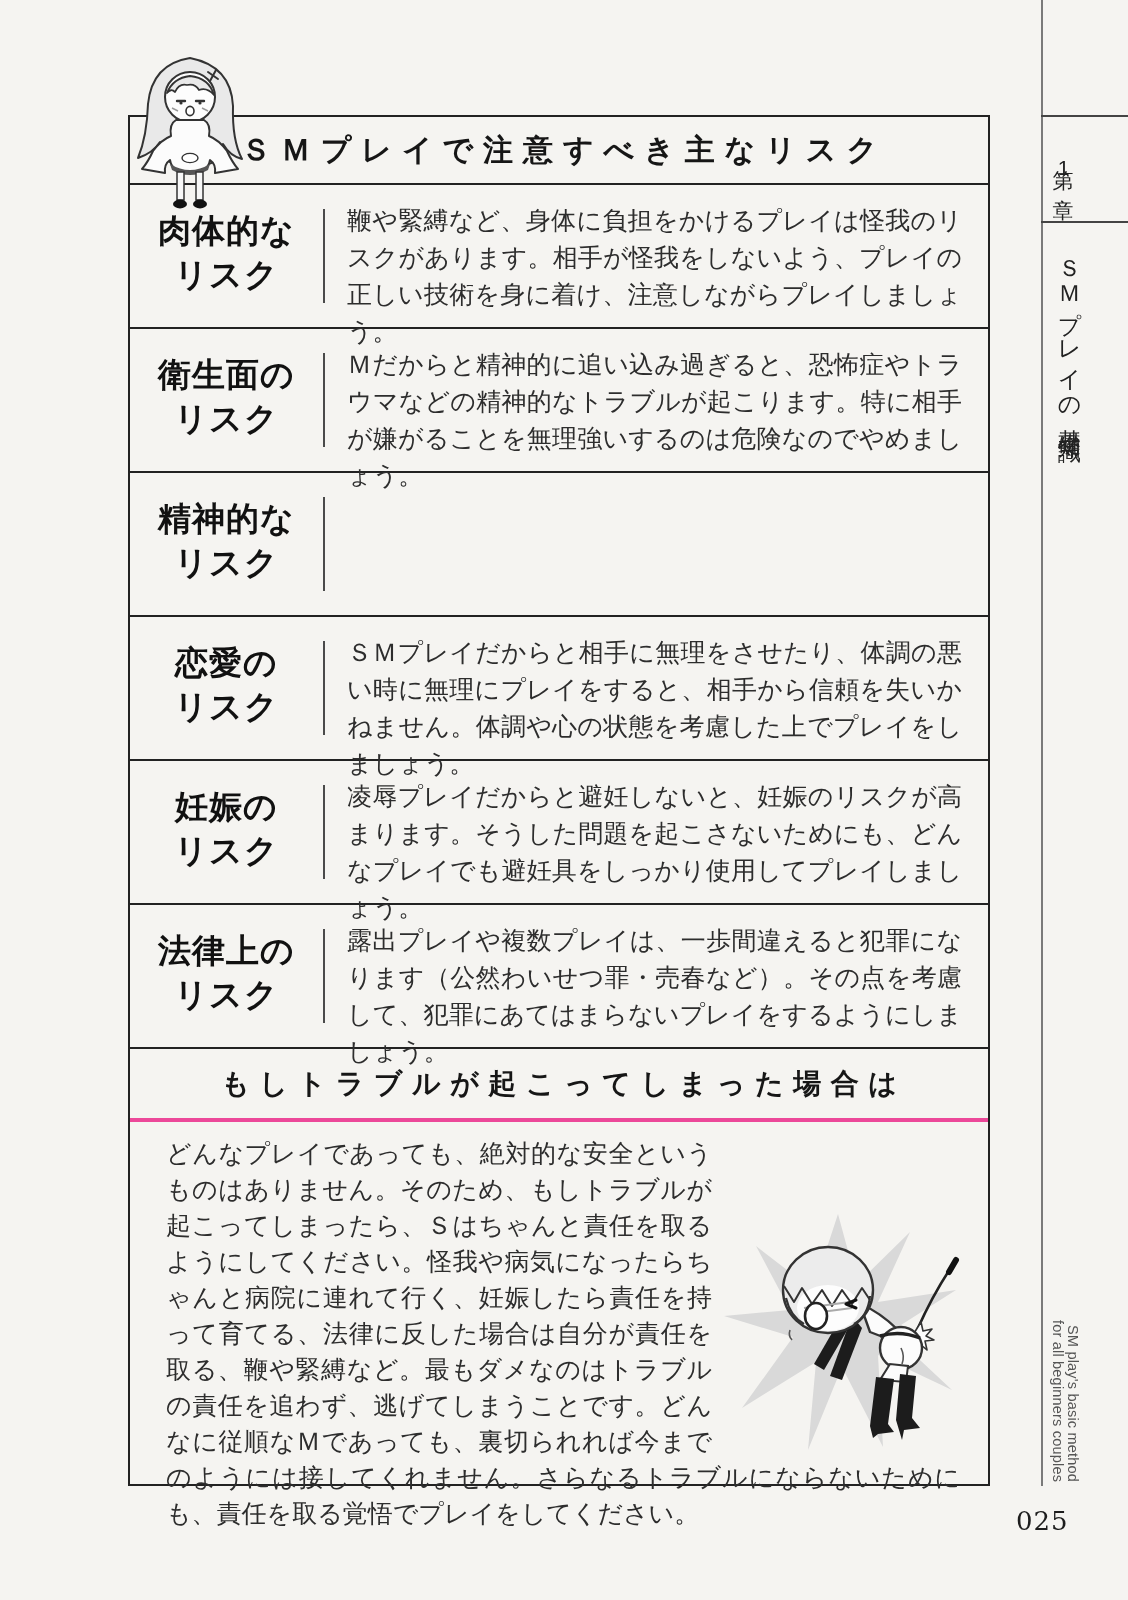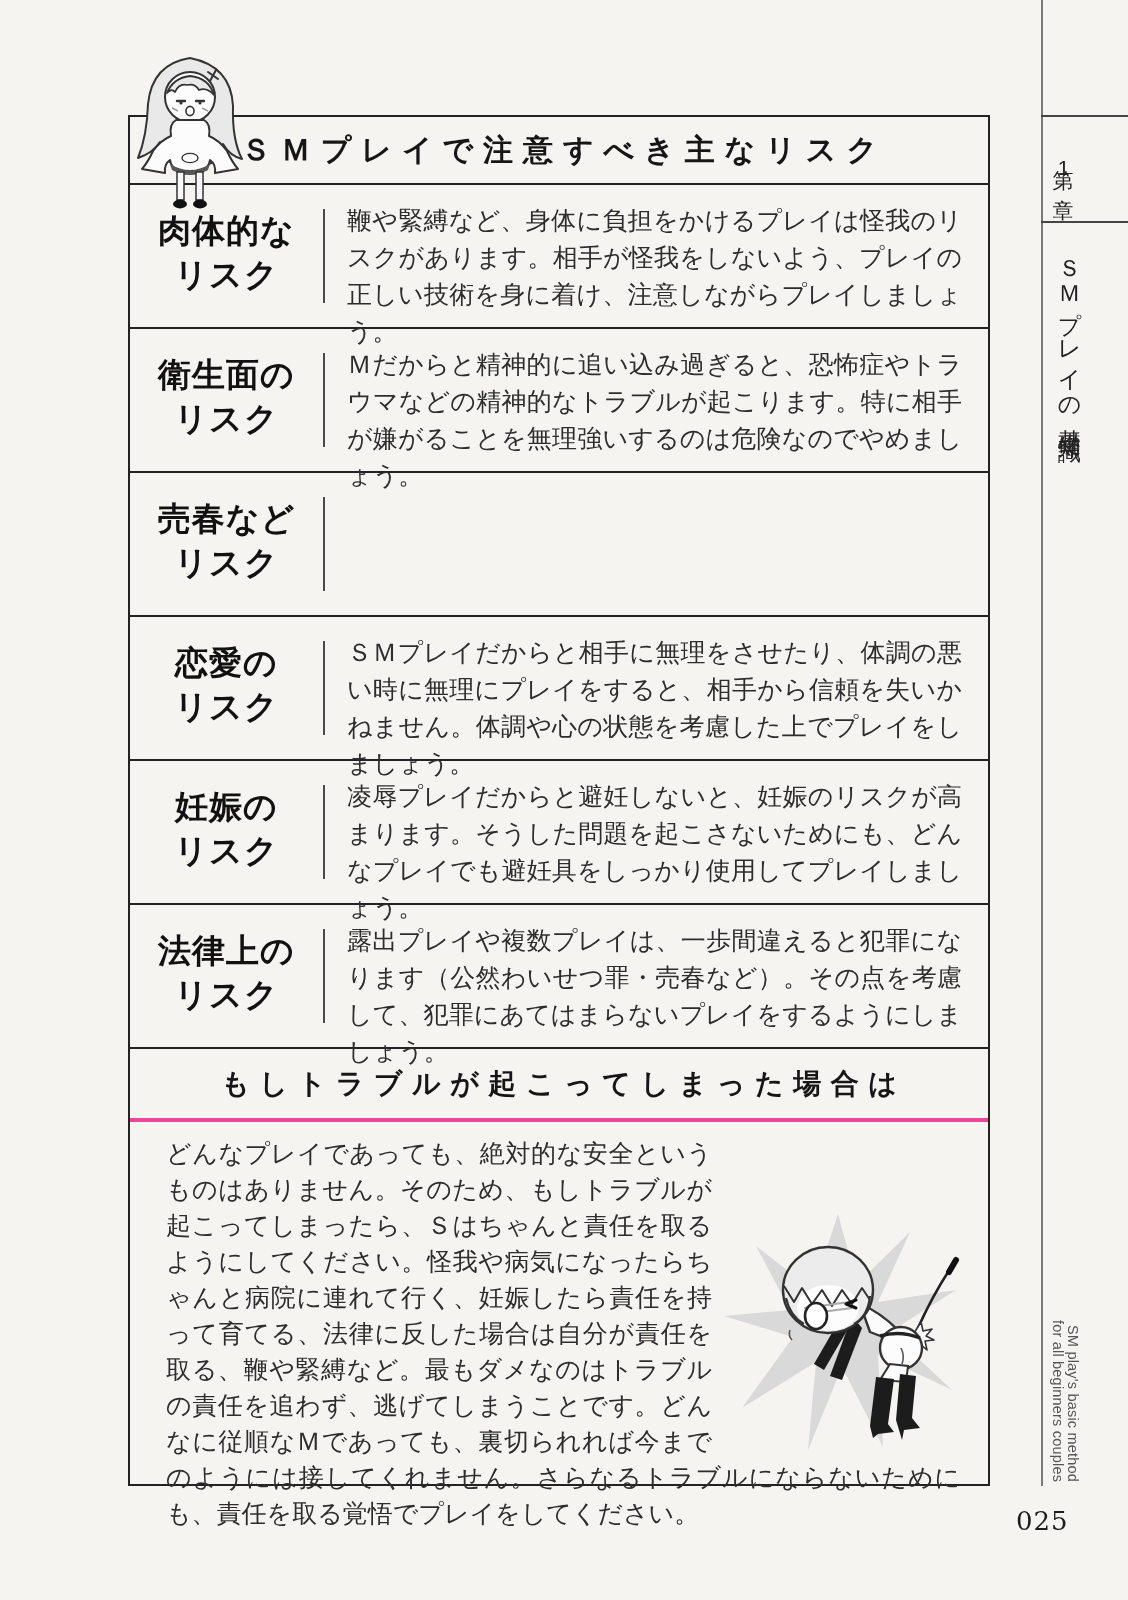--- a/index.html
+++ b/index.html
@@ -146,21 +146,21 @@
       <div class="label-cell">
         <span>衛生面の</span>
         <span>リスク</span>
       </div>
       <div class="divider"></div>
       <div class="desc-cell">Ｍだからと精神的に追い込み過ぎると、恐怖症やトラウマなどの精神的なトラブルが起こります。特に相手が嫌がることを無理強いするのは危険なのでやめましょう。</div>
     </div>
 
     <div class="risk-row">
       <div class="label-cell">
-        <span>売春など</span>
+        <span>精神的な</span>
         <span>リスク</span>
       </div>
       <div class="divider"></div>
     </div>
 
     <div class="risk-row">
       <div class="label-cell">
         <span>恋愛の</span>
         <span>リスク</span>
       </div>

